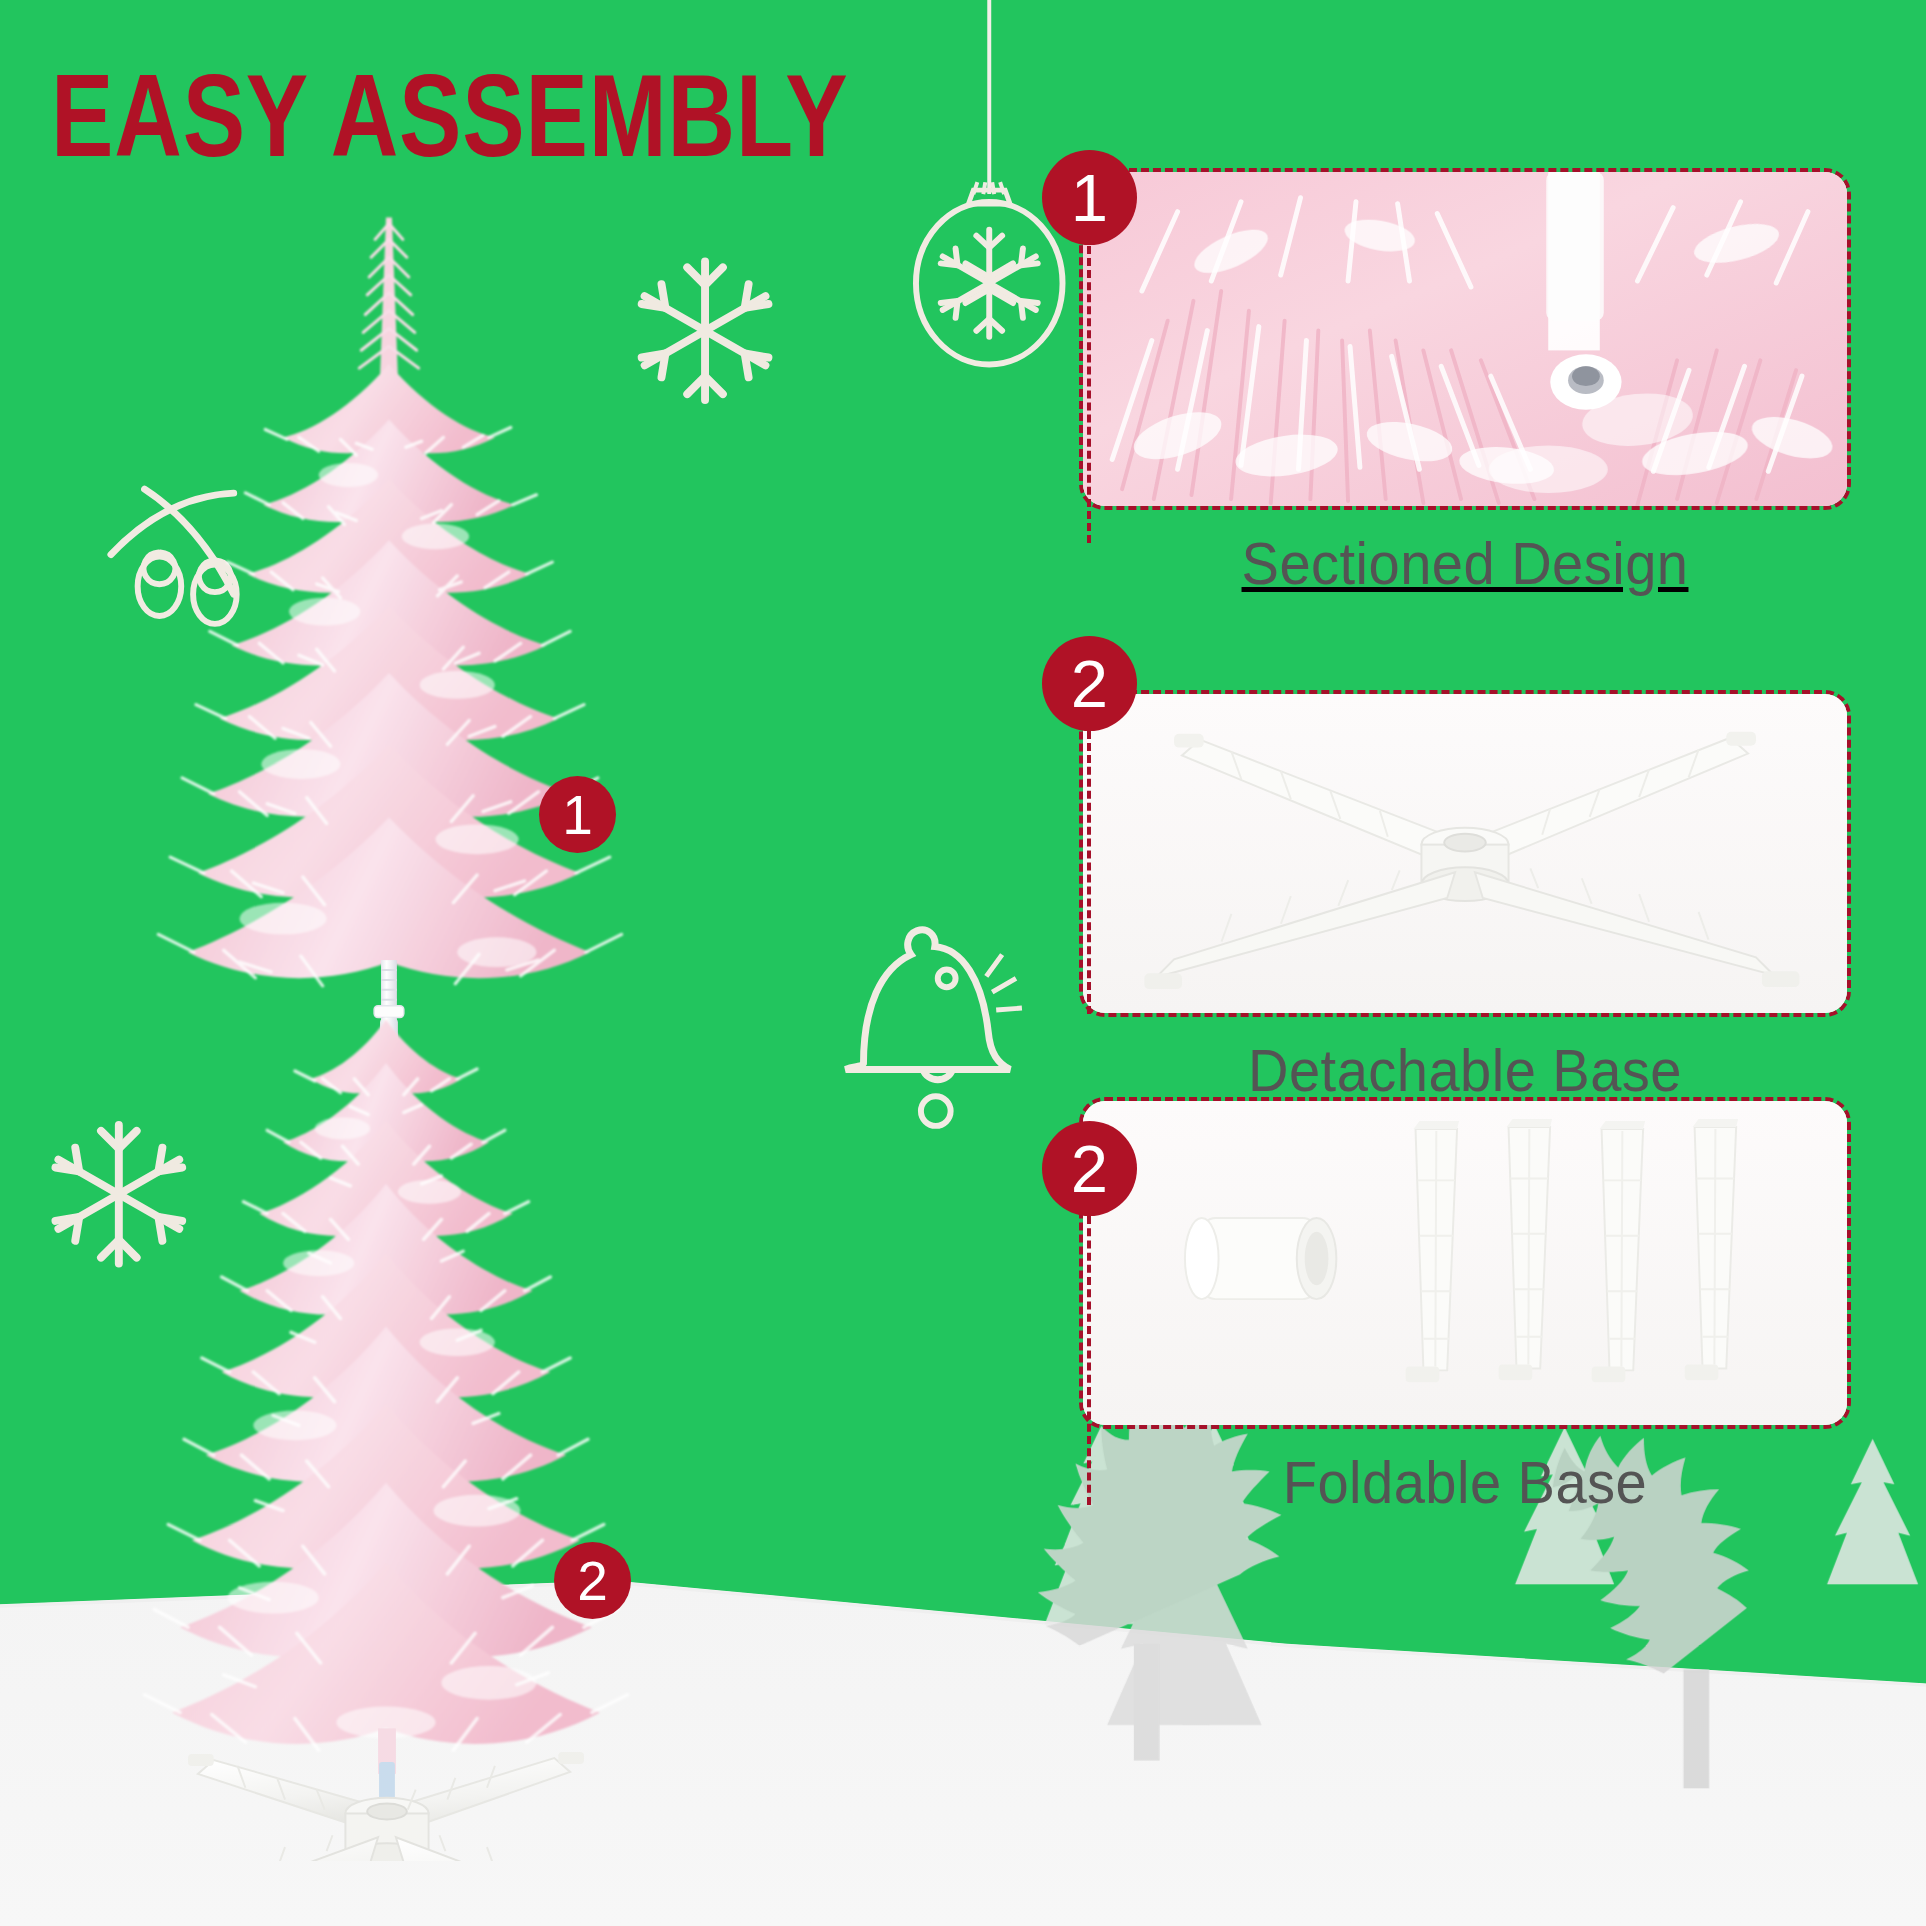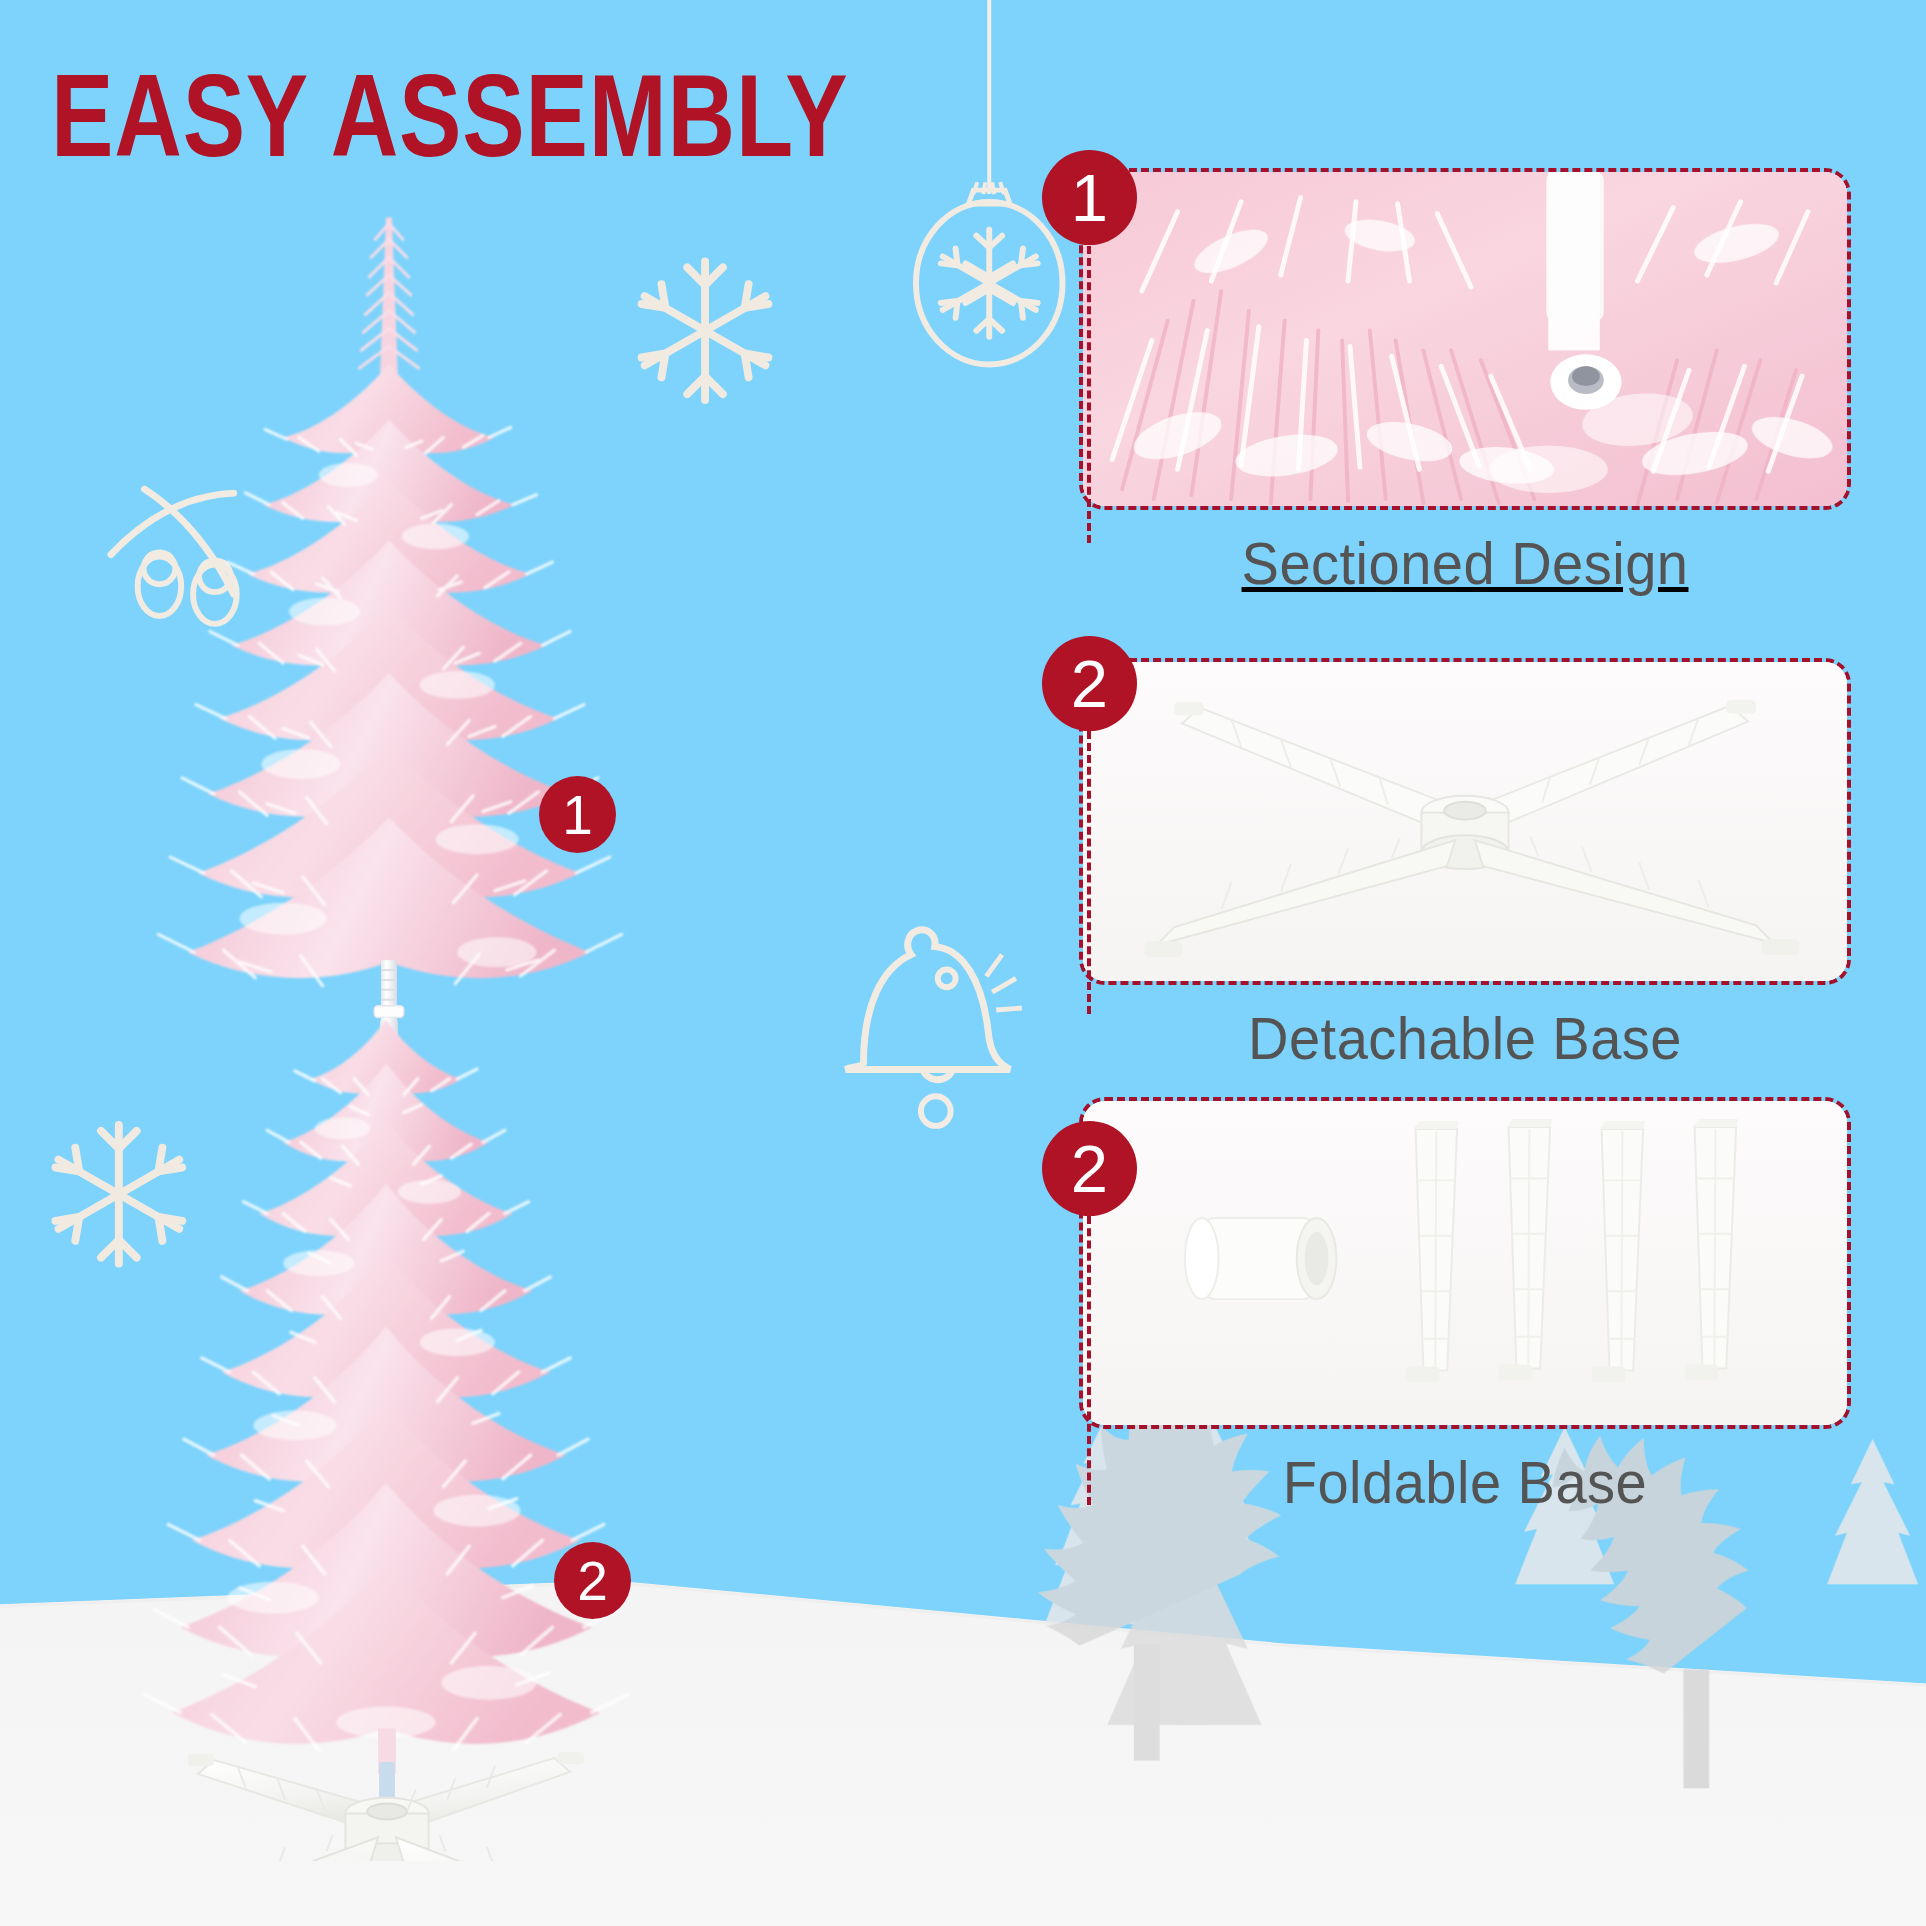--- a/index.html
+++ b/index.html
@@ -2,21 +2,21 @@
 <html><head>
 <meta charset="utf-8">
 <style>
   html,body{margin:0;padding:0;}
   body{
     width:1927px;height:1927px;
     background:#ffffff;
     font-family:"Liberation Sans",sans-serif;
     overflow:hidden;
   }
-  #stage{position:relative;width:1927px;height:1927px;overflow:hidden;background:#7dd3fc;}
+  #stage{position:relative;width:1927px;height:1927px;overflow:hidden;background:#22c55e;}
 
   
   .bg-svg{position:absolute;left:0;top:0;width:1927px;height:1927px;pointer-events:none;}
 
   
   #title{
     position:absolute;left:51px;top:57px;
     font-size:117px;line-height:1.0;
     font-weight:700;
     letter-spacing:1px;
@@ -76,21 +76,21 @@
     transform:scaleX(0.95);
   }
   .panel-connector{
     position:absolute;
     border-left:4px dashed #A5102A;
     z-index:20;
   }
 
   
   #block-1{top:168px;text-decoration:underline;}
-  #block-2{top:658px;}
+  #block-2{top:690px;}
   #block-3{top:1097px;}
   #block-1 .panel-frame{height:342px;}
   #block-2 .panel-frame{height:327px;}
   #block-3 .panel-frame{height:332px;}
 
   #badge-p1{left:1042px;top:150px;}
   #badge-p2{left:1042px;top:636px;}
   #badge-p3{left:1042px;top:1121px;}
 
   .conn-1{left:1087px;top:246px;height:297px;}

